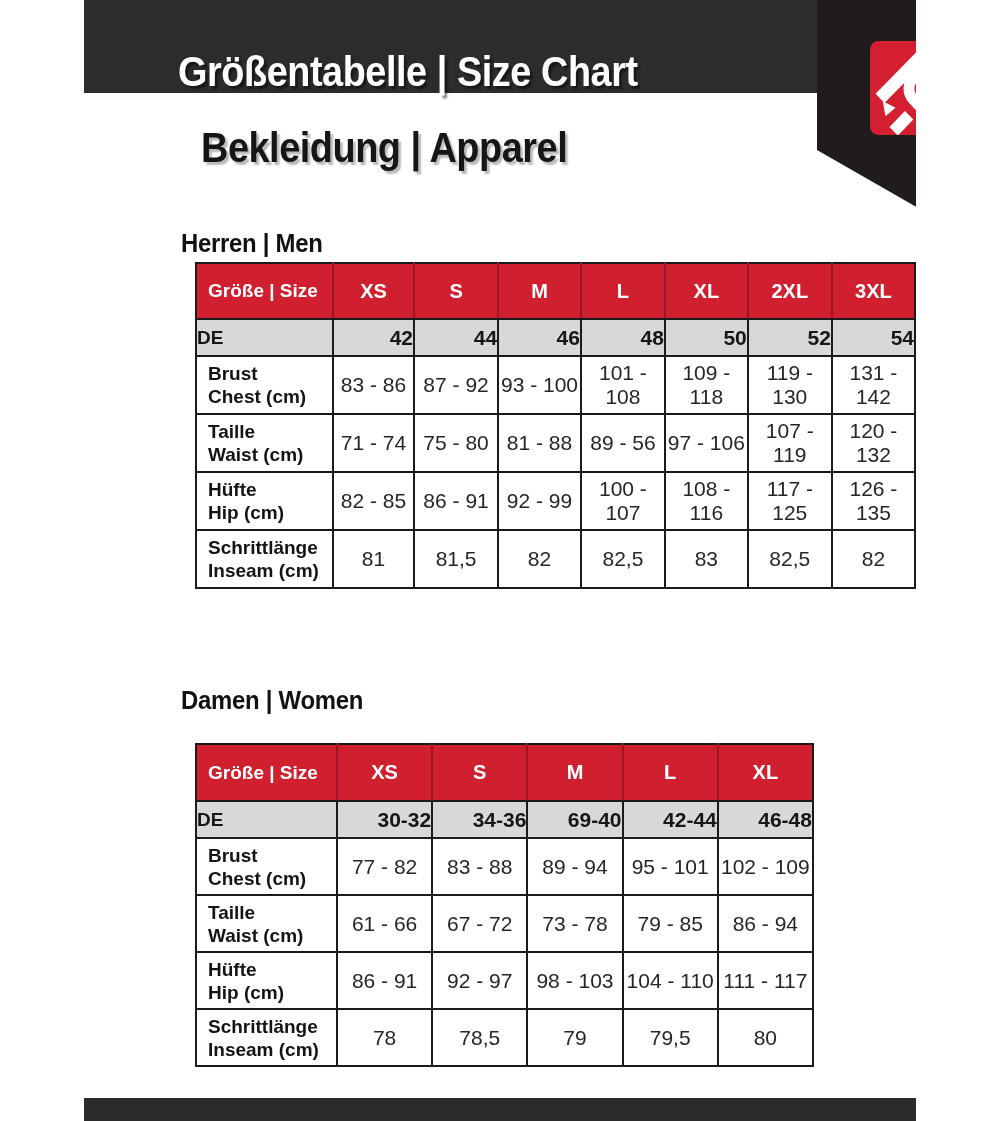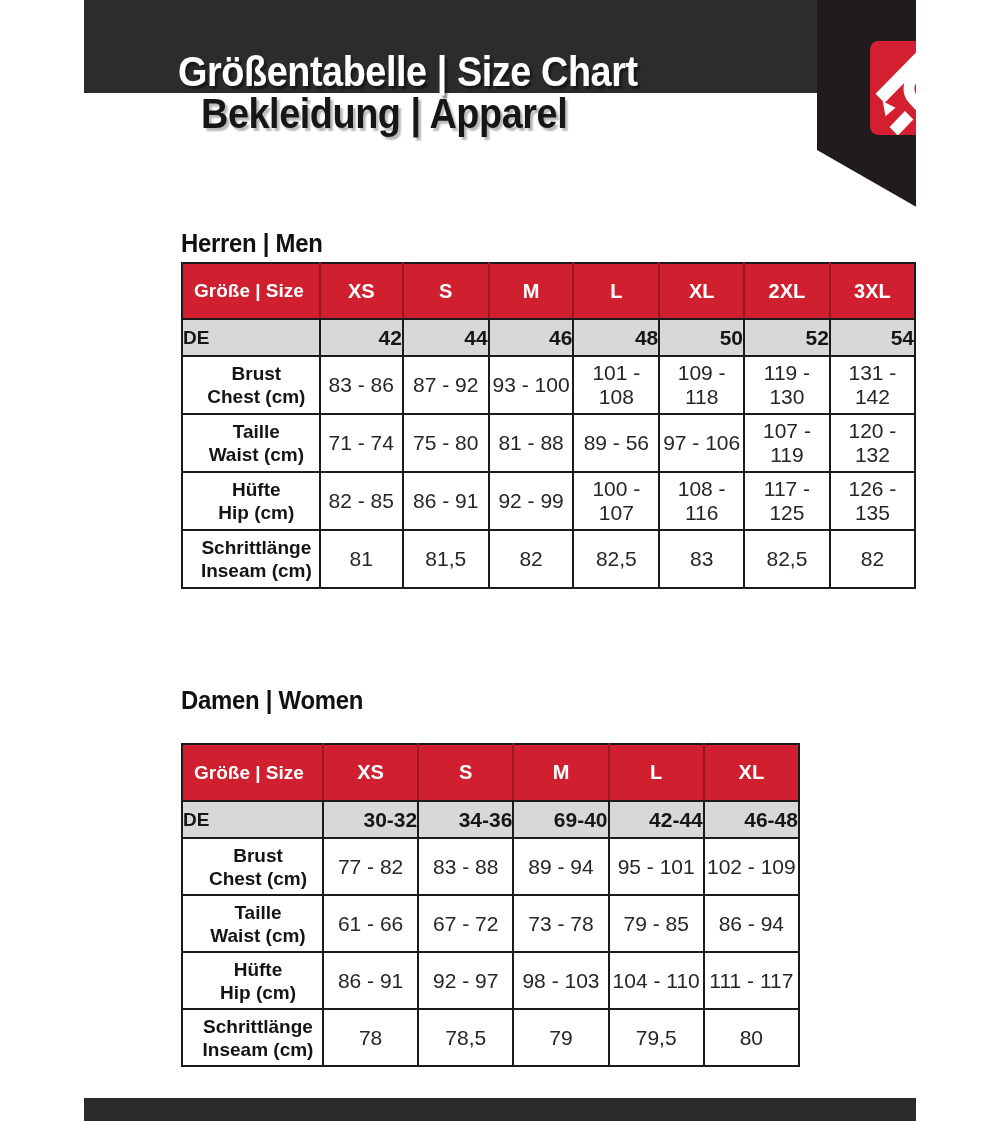--- a/index.html
+++ b/index.html
@@ -17,21 +17,21 @@
     position:absolute; left:0; top:1098px; width:1000px; height:23px;
     background:#2b2b2b;
   }
   .title-main {
     position:absolute; left:94px; top:48px; height:46px;
     color:#ffffff; font-size:43px; font-weight:bold; line-height:46px;
     white-space:nowrap; z-index:3;
     text-shadow: 3px 3px 2px rgba(0,0,0,0.45);
   }
   .title-sub {
-    position:absolute; left:117px; top:90px; height:46px;
+    position:absolute; left:117px; top:124px; height:46px;
     color:#161616; font-size:43px; font-weight:bold; line-height:46px;
     white-space:nowrap; z-index:3;
     text-shadow: 3px 3px 2px rgba(0,0,0,0.28);
   }
   .condensed { display:inline-block; transform:scaleX(0.88); transform-origin:0 50%; letter-spacing:-0.5px; }
   .condensed2 { display:inline-block; transform:scaleX(0.92); transform-origin:0 50%; letter-spacing:-0.3px; }
 
   .pennant { position:absolute; left:733px; top:0; width:202px; height:208px; z-index:2; }
   .pennant-gap {
     position:absolute; left:935px; top:0; width:3px; height:93px;
@@ -41,21 +41,21 @@
 
   
   .section-heading {
     position:absolute; left:97px; color:#111;
     font-size:26px; font-weight:bold; line-height:30px; white-space:nowrap;
   }
   #heading-men   { top:228px; }
   #heading-women { top:685px;text-align:center; }
 
   
-  .size-table-wrap { position:absolute; left:97px; }
+  .size-table-wrap { position:absolute; left:111px; }
   #men-table-wrap   { top:262px; }
   #women-table-wrap { top:743px; }
 
   table.size-table { border-collapse:collapse; table-layout:fixed; background:#fff; }
   table.size-table th, table.size-table td {
     border:2px solid #1b1b1b; padding:0; vertical-align:middle;
     overflow:hidden;
   }
   
   tr.head-row th {
@@ -70,21 +70,21 @@
   tr.de-row th, tr.de-row td {
     background:#d8d8d8; color:#161616; font-weight:bold; font-size:21px; text-align:right;
   }
   tr.de-row th { text-align:left; font-size:19px; }
   
   tr.data-row td {
     background:#ffffff; color:#272624; font-size:21px; font-weight:normal; text-align:center;
   }
   tr.data-row th {
     background:#ffffff; color:#141414; font-weight:bold; font-size:19px;
-    text-align:center; padding-left:11px; line-height:23px;
+    text-align:left; padding-left:11px; line-height:23px;
   }
   tr.data-row th span { display:block; }
 </style>
 </head>
 <body>
 
 <div class="page">
 
   <div class="topbar"></div>
 

